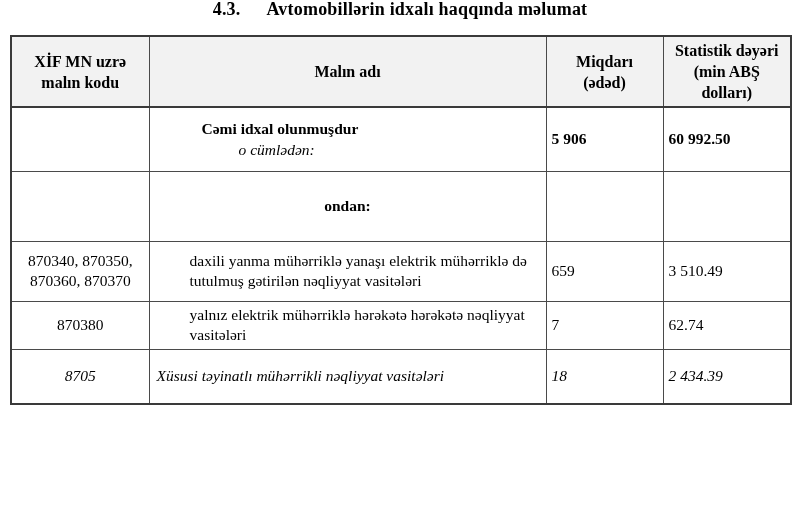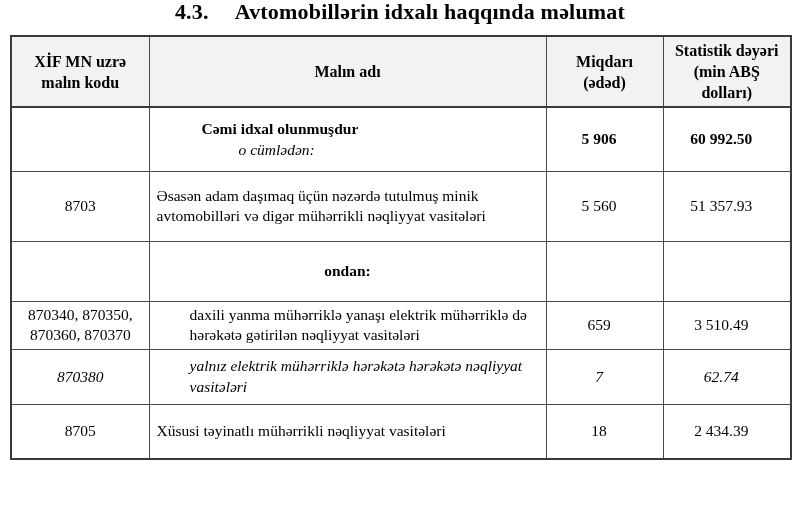--- a/index.html
+++ b/index.html
@@ -9,21 +9,21 @@
     font-family: "Liberation Serif", "DejaVu Serif", serif;
     color: #000;
     overflow: hidden;
   }
   .page { position: relative; width: 800px; height: 527px; }
 
   .title {
     position: absolute;
     top: -1px; left: 0; right: 0;
     text-align: center;
-    font-size: 22px;
+    font-size: 18px;
     font-weight: bold;
     letter-spacing: 0.2px;
   }
   .title .num { margin-right: 26px; }
 
   table.data-table {
     position: absolute;
     top: 35px; left: 10px;
     width: 780px;
     border-collapse: collapse;
@@ -41,21 +41,21 @@
     background: #f2f2f2;
     font-weight: bold;
     text-align: center;
     height: 64px;
     white-space: pre-line;
     border-bottom: 2px solid #3a3a3a;
     font-size: 16px;
   }
   
   td.c-code { text-align: center; }
-  td.c-qty, td.c-val { text-align: center; padding-right: 16px; }
+  td.c-qty, td.c-val { text-align: left; padding-right: 16px; }
 
   
   tr.row-total td { font-weight: bold; }
   tr.row-total .name-main { padding-left: 47px; font-weight: bold; }
   tr.row-total .name-note { padding-left: 84px; font-weight: normal; font-style: italic; }
   tr.row-item td.c-name { padding-left: 7px; }
   tr.row-subitem td.c-name { padding-left: 40px; }
   tr.row-subheader td.c-name { text-align: center; font-weight: bold; }
 
   
@@ -99,40 +99,32 @@
     <tbody>
         <tr class="row-total">
           <td class="c-code"></td>
           <td class="c-name">
             <div class="name-main">Cəmi idxal olunmuşdur</div>
             <div class="name-note">o cümlədən:</div>
           </td>
           <td class="c-qty">5 906</td>
           <td class="c-val">60 992.50</td>
         </tr>
-        <tr class="row-item">
-          <td class="c-code">8703</td>
-          <td class="c-name">
-            <div class="name-main">Əsasən adam daşımaq üçün nəzərdə tutulmuş minik avtomobilləri və digər mühərrikli nəqliyyat vasitələri</div>
-          </td>
-          <td class="c-qty">5 560</td>
-          <td class="c-val">51 357.93</td>
-        </tr>
         <tr class="row-subheader">
           <td class="c-code"></td>
           <td class="c-name">
             <div class="name-main">ondan:</div>
           </td>
           <td class="c-qty"></td>
           <td class="c-val"></td>
         </tr>
         <tr class="row-subitem">
           <td class="c-code">870340, 870350, 870360, 870370</td>
           <td class="c-name">
-            <div class="name-main">daxili yanma mühərriklə yanaşı elektrik mühərriklə də hərəkətə gətirilən nəqliyyat vasitələri</div>
+            <div class="name-main">daxili yanma mühərriklə yanaşı elektrik mühərriklə də tutulmuş gətirilən nəqliyyat vasitələri</div>
           </td>
           <td class="c-qty">659</td>
           <td class="c-val">3 510.49</td>
         </tr>
         <tr class="row-subitem">
           <td class="c-code">870380</td>
           <td class="c-name">
             <div class="name-main">yalnız elektrik mühərriklə hərəkətə hərəkətə nəqliyyat vasitələri</div>
           </td>
           <td class="c-qty">7</td>

